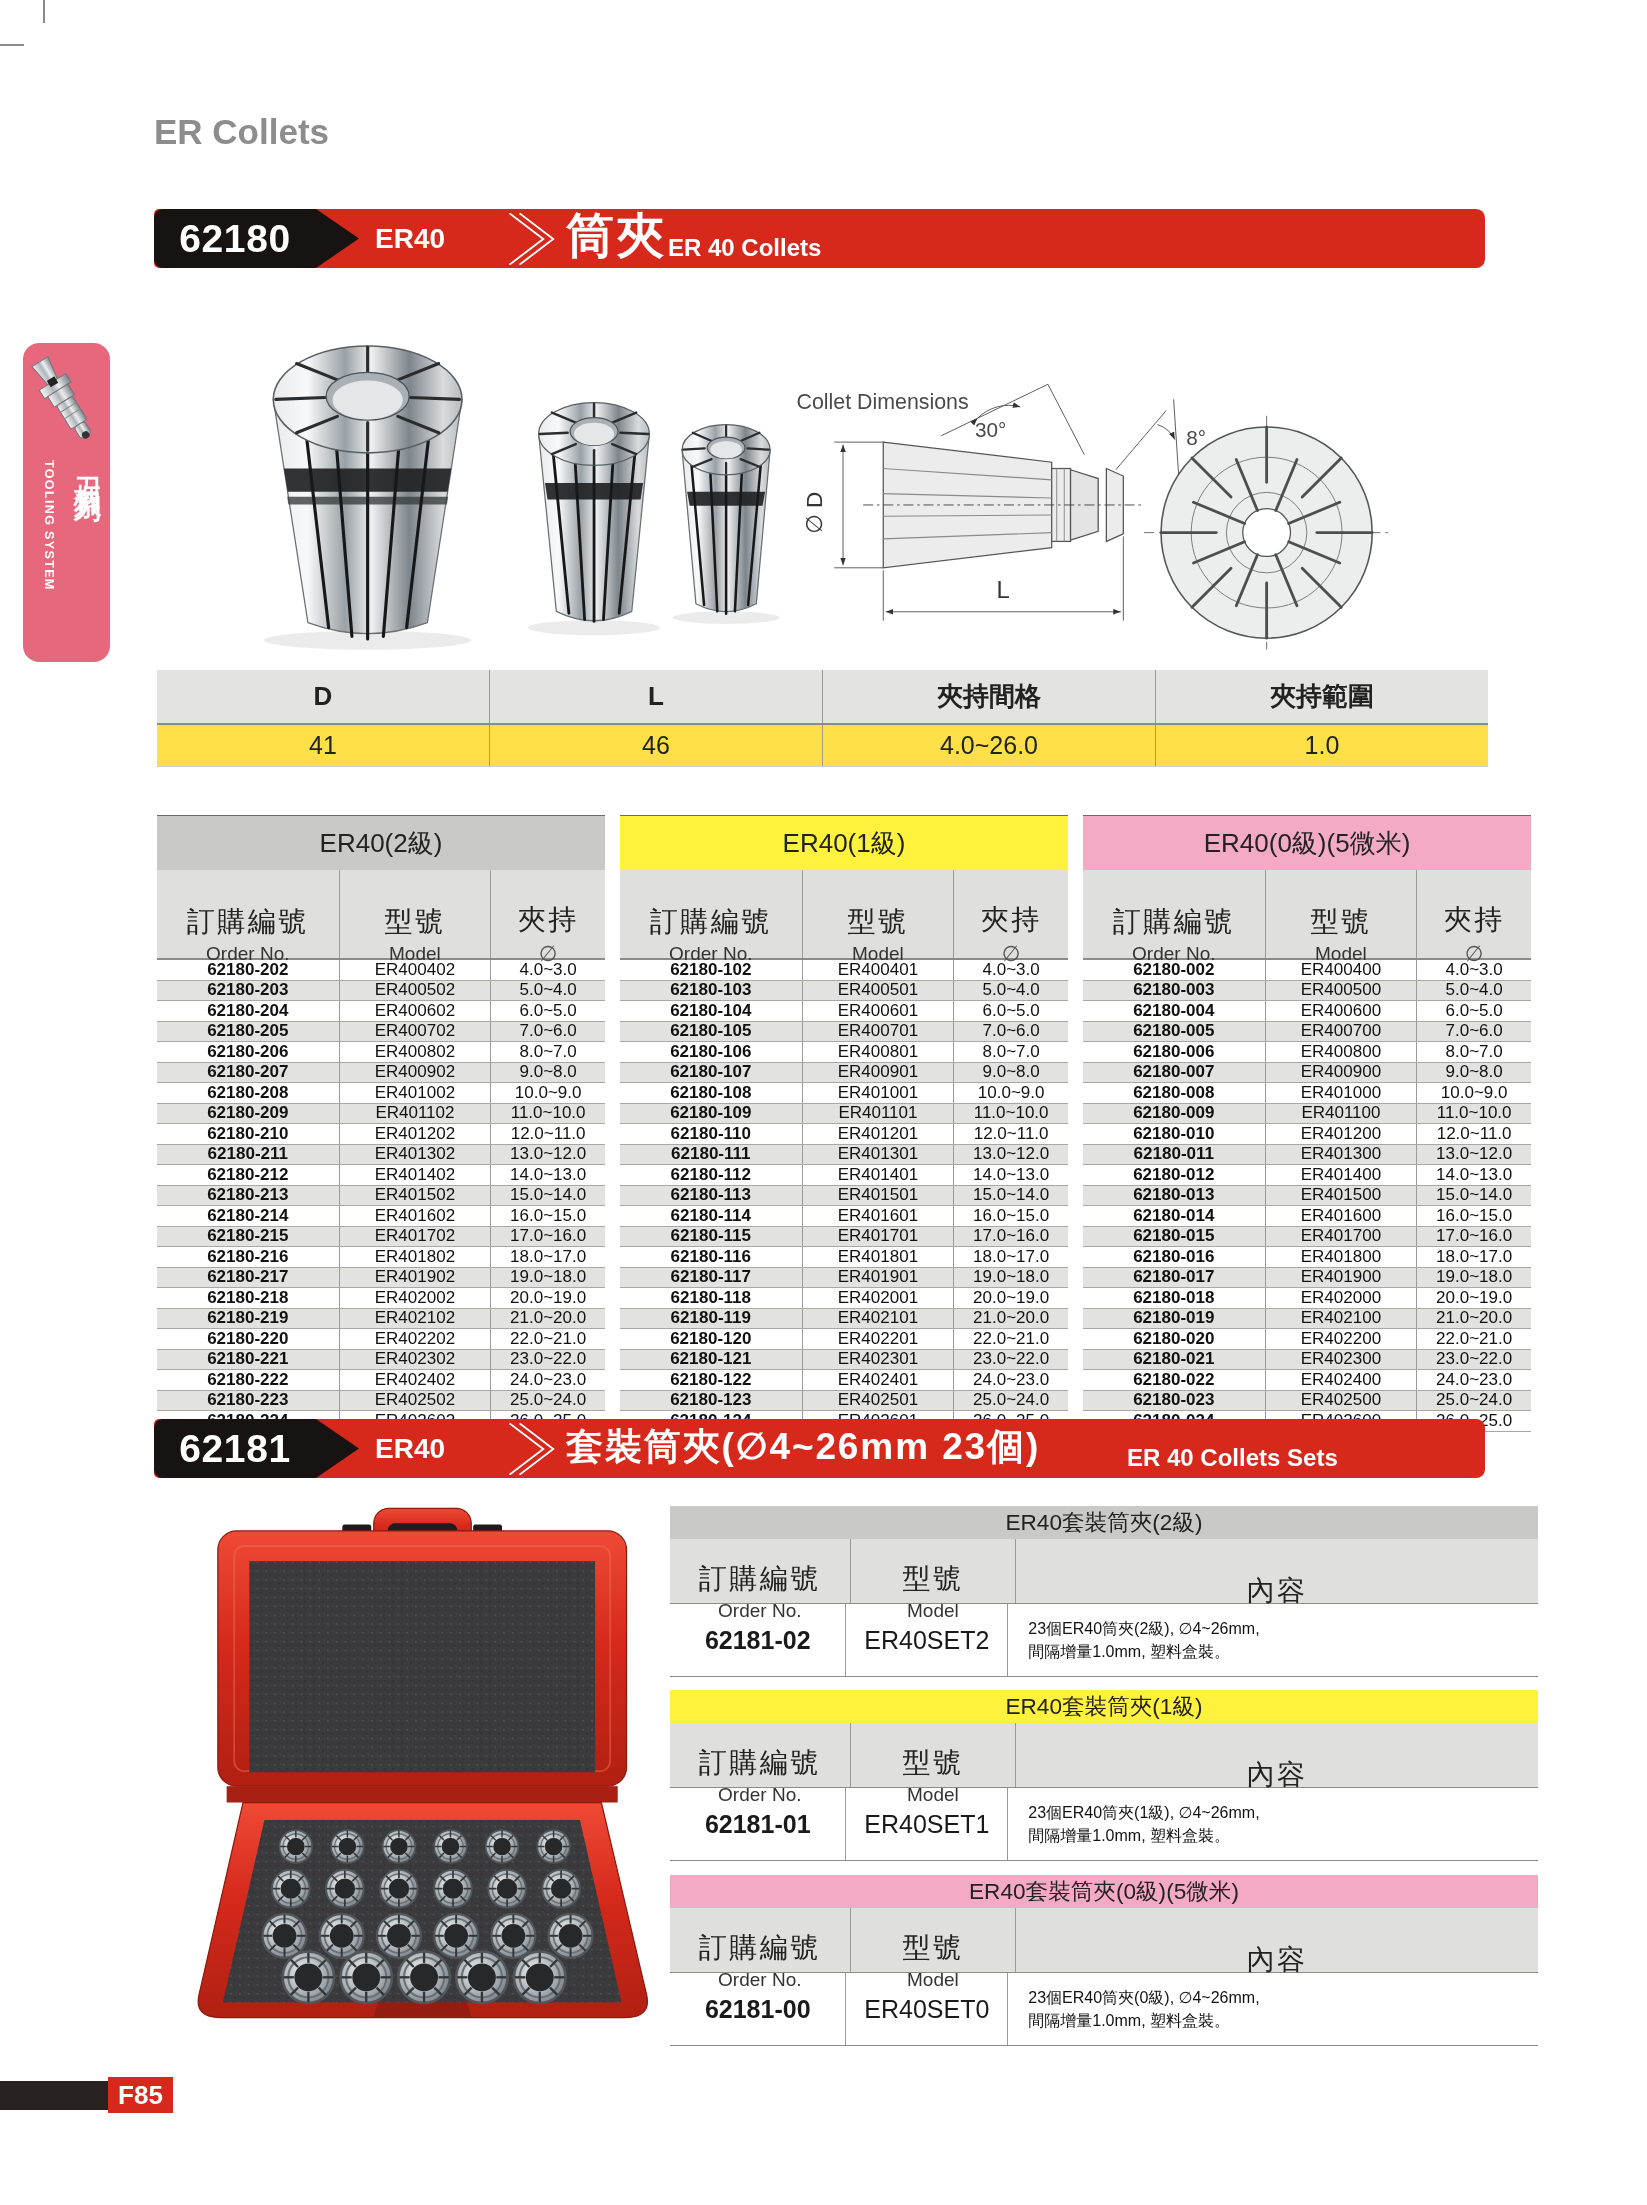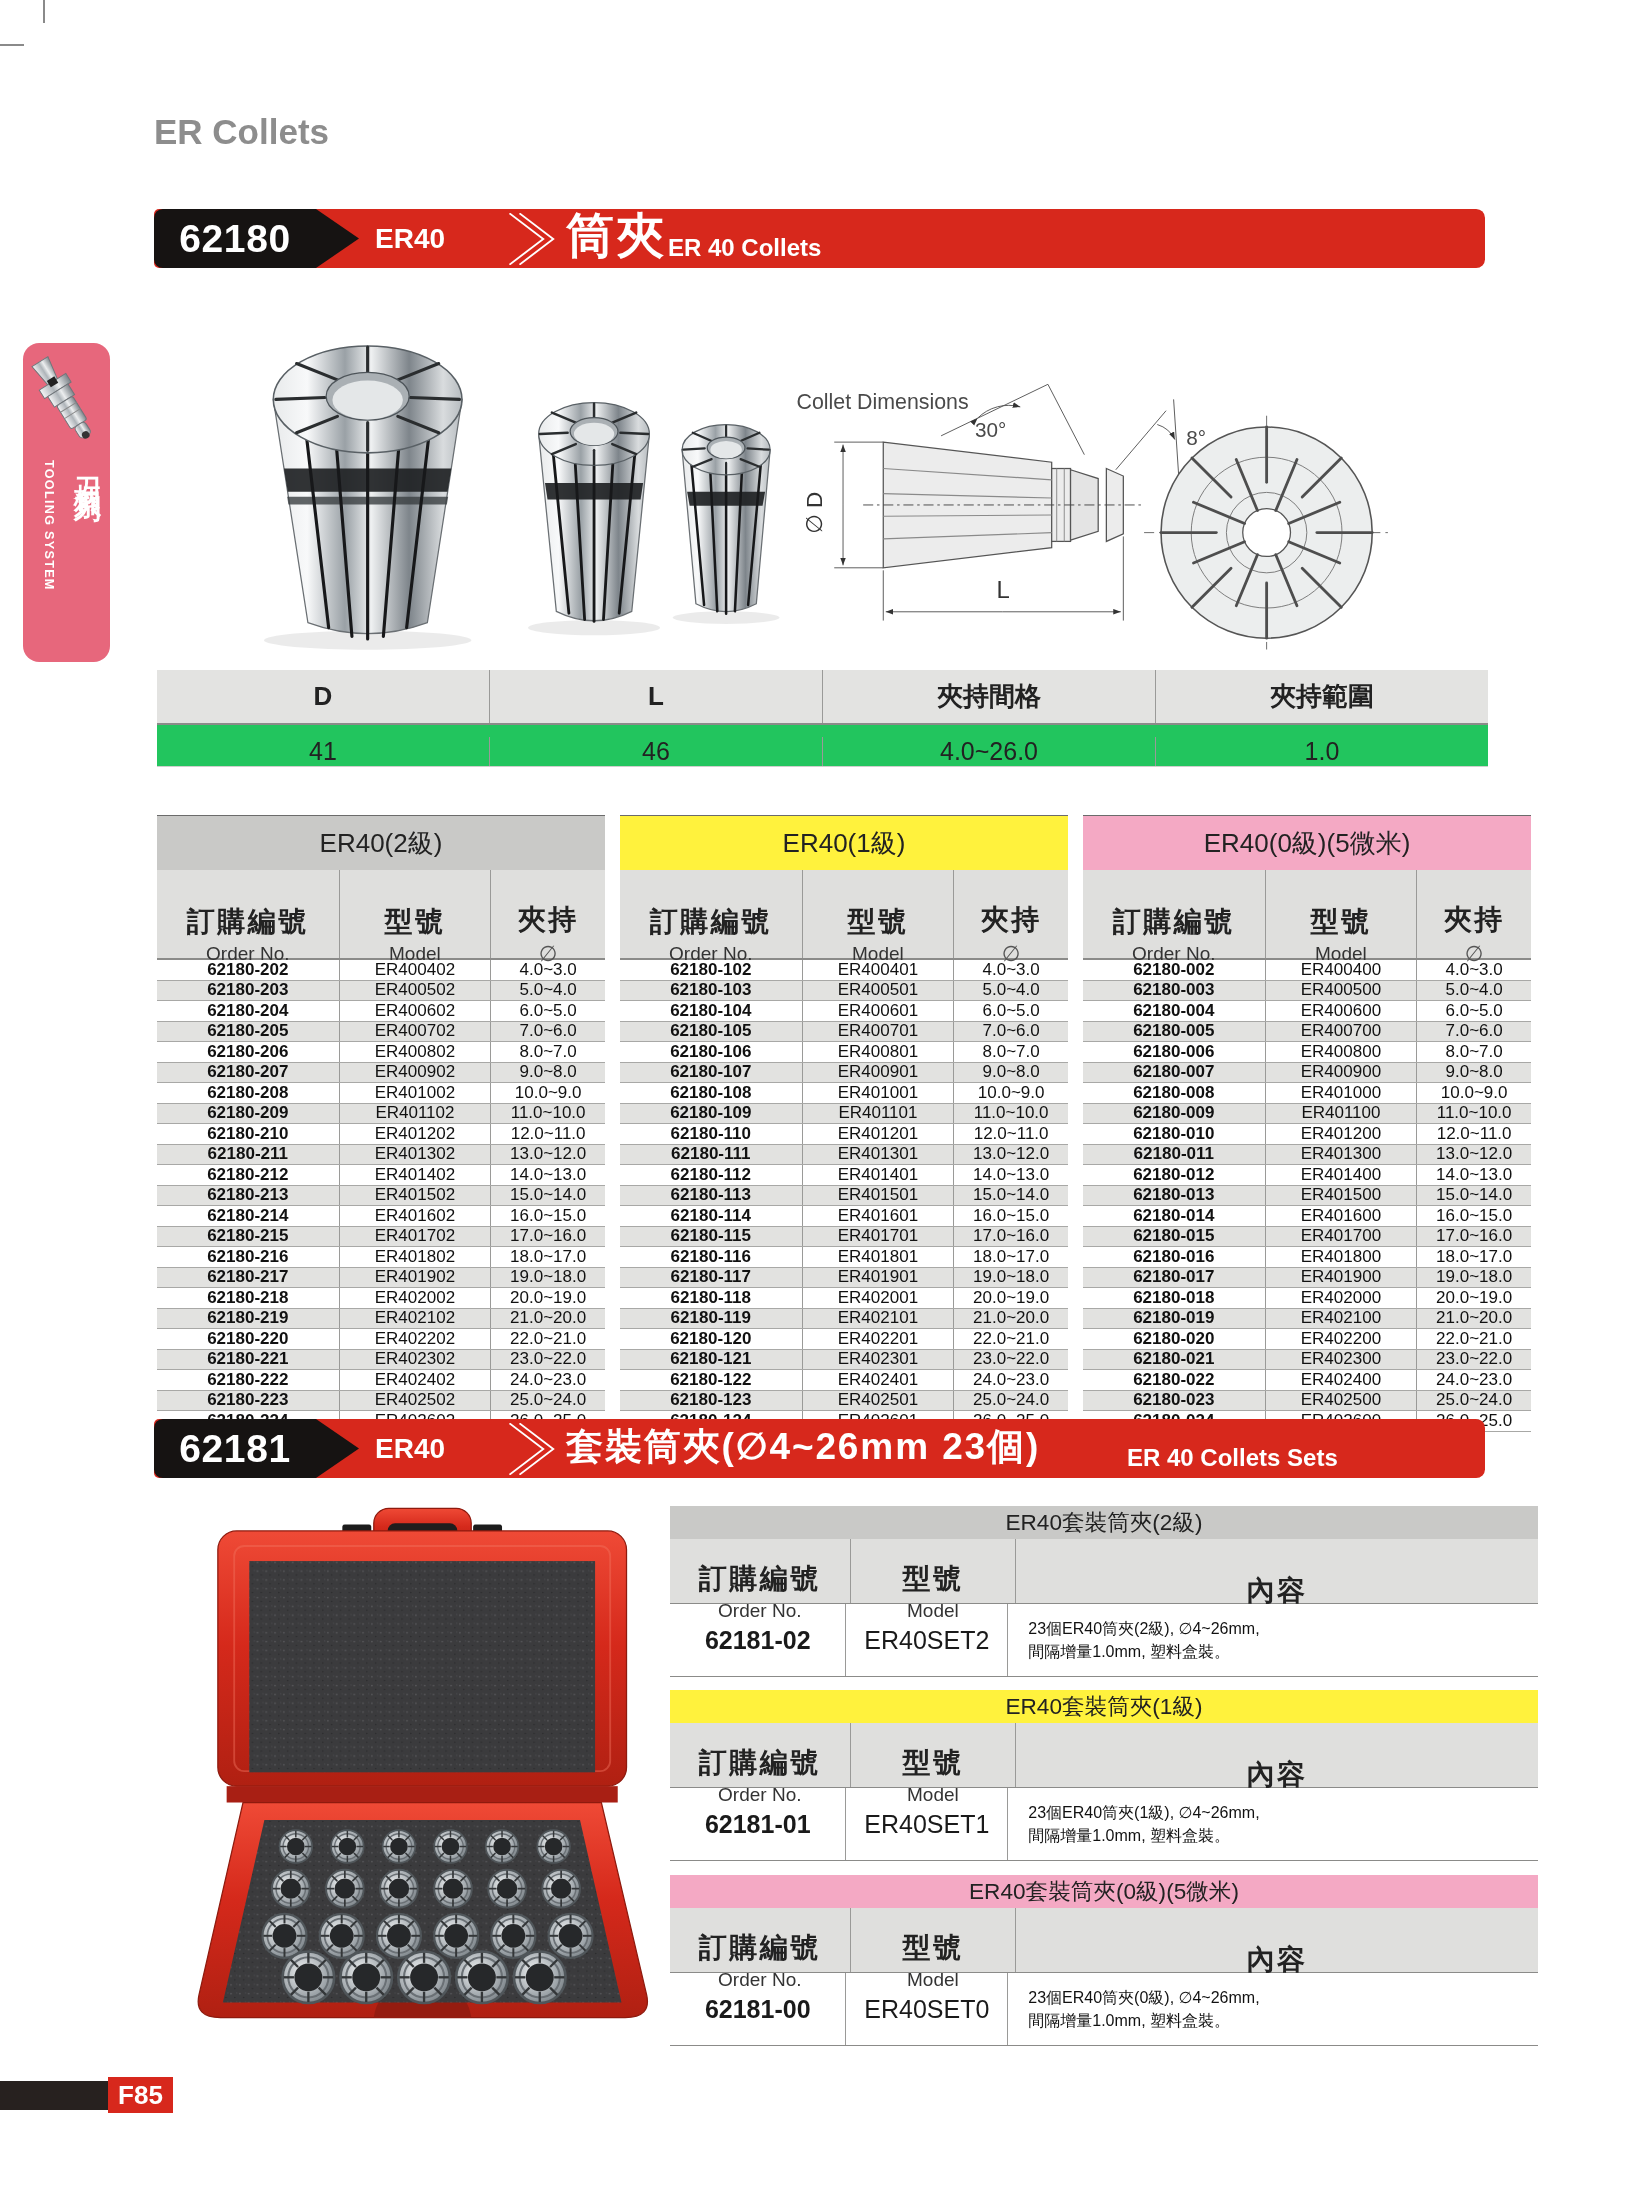--- a/index.html
+++ b/index.html
@@ -37,33 +37,33 @@
   .side-en{position:absolute;top:117px;left:19px;writing-mode:vertical-rl;
            font-size:12.6px;font-weight:600;color:#fff;letter-spacing:1.3px;}
   .tool-ic{position:absolute;left:8.8px;top:10px;}
 
   
   .dims{position:absolute;left:157px;top:670px;width:1331px;}
   .drow{display:flex;}
   .dcell{flex:1;display:flex;align-items:center;justify-content:center;}
   .dhead{height:53px;background:#e3e3e1;border-bottom:2.5px solid #8b8b89;}
   .dhead .dcell{font-size:26px;font-weight:600;color:#222;}
-  .dvals{height:41px;background:#22c55e;border-bottom:1.3px solid #cfcfcd;align-items:flex-end;}
+  .dvals{height:41px;background:#fde047;border-bottom:1.3px solid #cfcfcd;}
   .dvals .dcell{font-size:25px;color:#222;}
   .drow .dcell:not(:last-child){border-right:1.3px solid #9a9a98;}
 
   
   .ctable{position:absolute;top:815px;width:448px;}
   .ct-l{left:157px;} .ct-m{left:620px;} .ct-r{left:1083px;}
   .ctitle{height:54px;display:flex;align-items:center;justify-content:center;
           font-size:26px;font-weight:500;color:#222;border-top:1.9px solid #6b6b6b;}
   .t-gray{background:#c9c9c7;} .t-yellow{background:#fff23d;} .t-pink{background:#f4a9c4;}
   .chead{height:88px;background:#dfdfdd;display:flex;border-bottom:2.5px solid #8b8b89;}
   .hc{display:flex;flex-direction:column;align-items:center;justify-content:center;gap:1.3px;}
-  .hc .zh{font-size:28px;font-weight:700;letter-spacing:2.5px;color:#222;margin-top:40px;}
+  .hc .zh{font-size:28px;font-weight:400;letter-spacing:2.5px;color:#222;margin-top:40px;}
   .hc .en{font-size:19px;color:#333;}
   .hc .sym{font-size:21.4px;color:#555;}
   .c1{width:182px;} .c2{width:151px;} .c3{width:114px;}
   .chead .c1,.chead .c2{border-right:1.3px solid #9a9a98;}
   .crow{display:flex;height:19.5px;align-items:center;border-bottom:1.3px solid #a8a8a6;background:#fff;}
   .crow:nth-child(even){background:#e2e2e0;}
   .crow div{display:flex;align-items:center;justify-content:center;font-size:17px;color:#111;height:100%;}
   .crow .c1{font-weight:700;border-right:1.3px solid #9a9a98;}
   .crow .c2{border-right:1.3px solid #9a9a98;}
 

